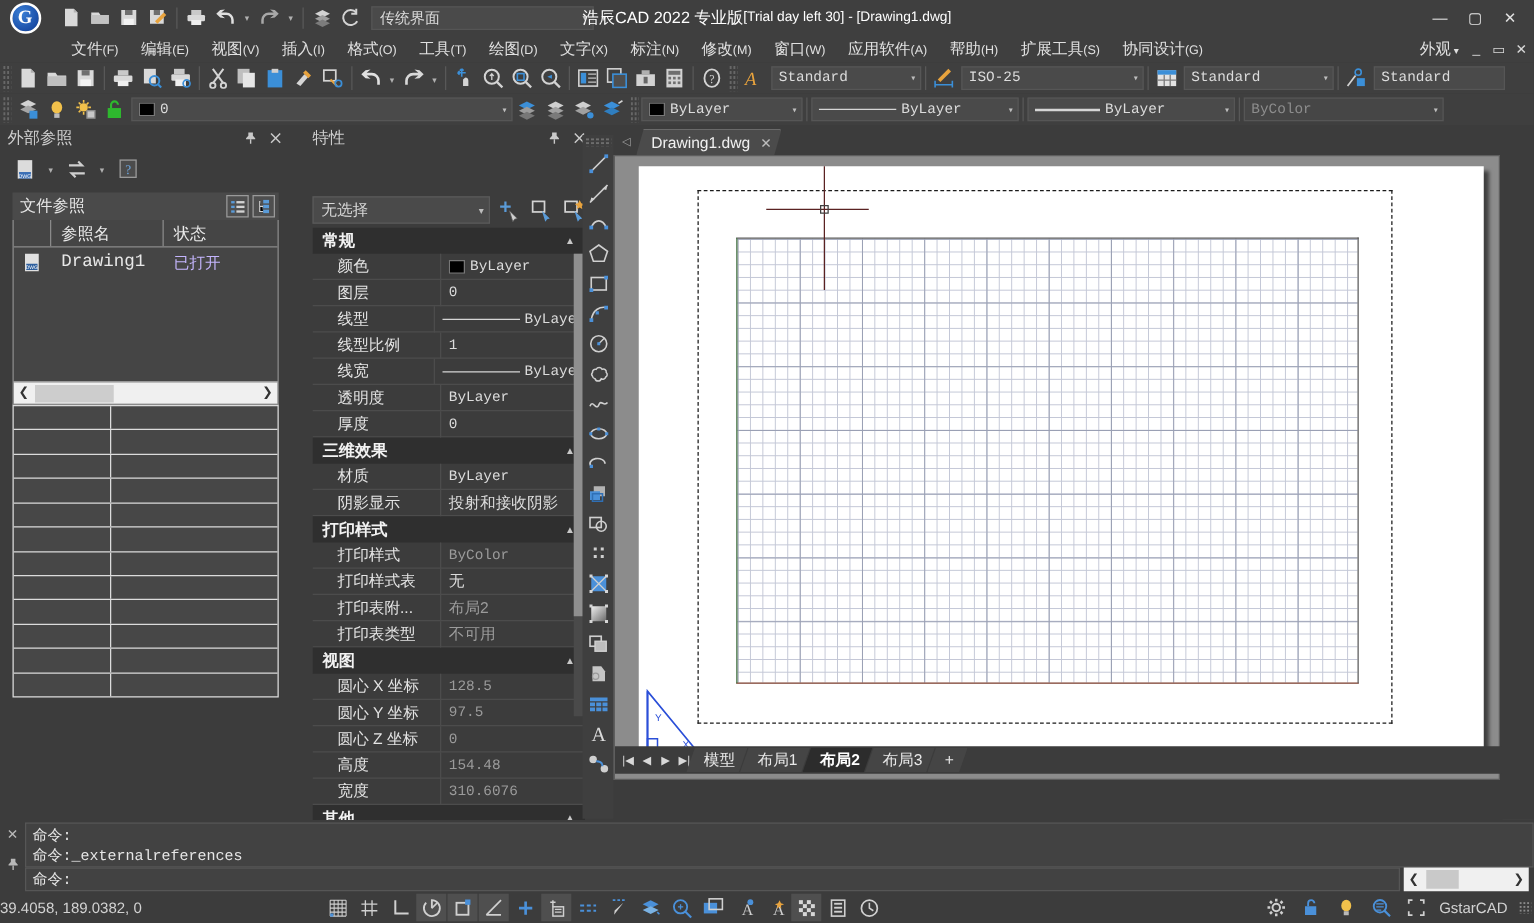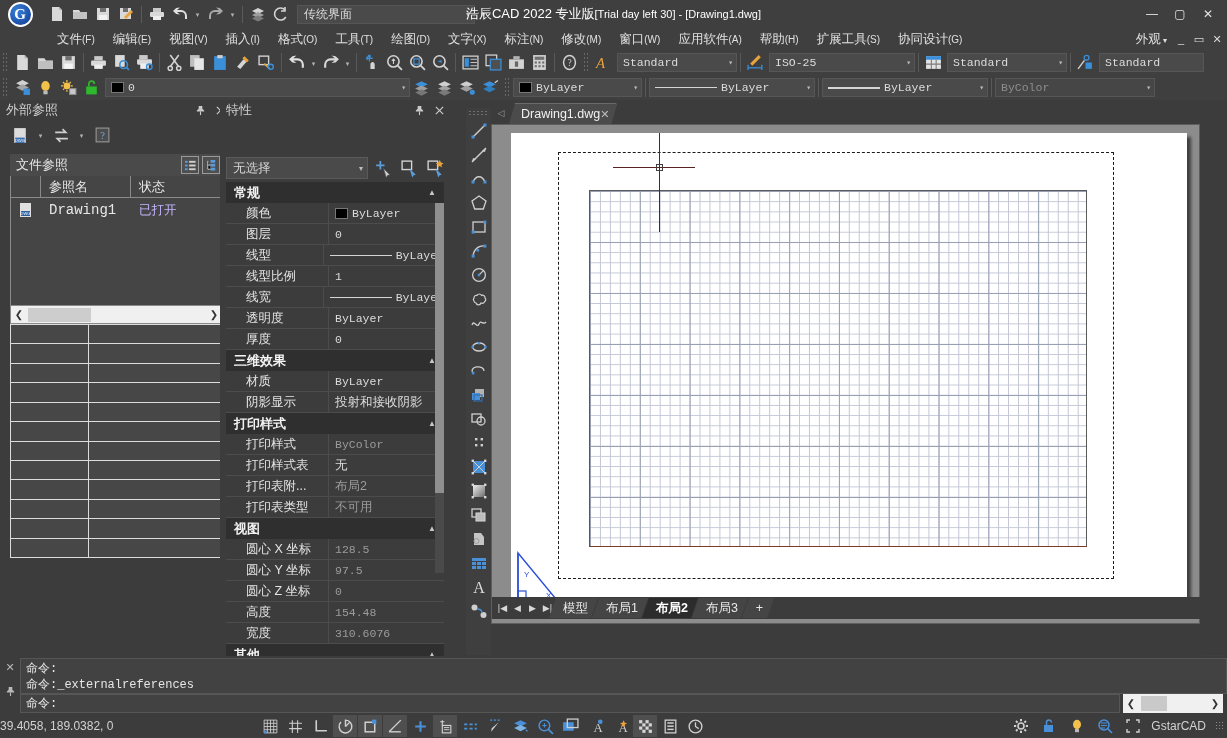--- a/index.html
+++ b/index.html
@@ -116,21 +116,21 @@
   .hs-arrow{width:16px;height:16px;display:flex;align-items:center;justify-content:center;color:#333;font-size:10px;}
   .hs-thumb{position:absolute;left:17px;top:2px;width:63px;height:14px;background:#cdcdcd;}
   #detail-sect{ margin-top:10px; }
   .dtable{ margin:0 8px 0 10px;border:1px solid #dcdcdc;background:#474747;height:234px;display:flex;flex-direction:column;}
   .dt-row{flex:1;display:flex;border-bottom:1px solid #dcdcdc;}
   .dt-row:last-child{border-bottom:none;}
   .dt-a{width:78px;border-right:1px solid #dcdcdc;}
   .dt-b{flex:1;}
 
   
-  #prop-panel{ left:220px; top:100px; width:230px; height:548px; background:#3c3c3c;}
+  #prop-panel{ left:244px; top:100px; width:230px; height:548px; background:#3c3c3c;}
   .prop-top{ height:28px;display:flex;align-items:center;padding:0 4px 0 6px;gap:4px;margin-top:34px;}
   .prop-sel{
     flex:1;height:22px;background:#4a4a4a;border:1px solid #5a5a5a;color:#d6d6d6;
     display:flex;align-items:center;justify-content:space-between;padding:0 4px 0 6px;font-size:12.5px;
   }
   .prop-ic{width:22px;height:22px;display:flex;align-items:center;justify-content:center;}
   .prop-body{ position:relative; margin:0 6px 0 6px; background:#3c3c3c; height:510px; overflow:hidden;}
   .pgroup{ height:21px;background:#2f2f2f;display:flex;align-items:center;justify-content:space-between;padding:0 8px 0 8px;}
   .pgroup .gt{ color:#f2f2f2;font-size:13px;font-weight:bold;}
   .pgroup .gc{ color:#c8c8c8;font-size:8px;}
@@ -147,21 +147,21 @@
   .prow .pv.dim{color:#9b9b9b;}
   .prop-scroll{position:absolute;right:0;top:21px;width:9px;height:370px;background:#4a4a4a;}
   .prop-scroll .th{position:absolute;left:0;top:0;width:9px;height:290px;background:#8f8f8f;}
 
   
   #doc-area{ position:absolute; left:491px; top:100px; width:736px; height:555px; background:#3c3c3c;}
   .doctabs{ height:24px;display:flex;align-items:flex-end;padding-left:2px;}
   .dt-arrow{width:16px;height:22px;display:flex;align-items:center;justify-content:center;color:#9d9d9d;font-size:9px;}
   .dtab{
     height:21px;background:#4b4b4b;border-top:1px solid #6a6a6a;
-    display:flex;align-items:center;padding:0 8px 0 12px;color:#f0f0f0;font-size:12.5px;
+    display:flex;align-items:center;gap:8px;padding:0 8px 0 12px;color:#f0f0f0;font-size:12.5px;
     border-top-left-radius:2px;border-top-right-radius:2px;
     clip-path:polygon(6px 0,100% 0,calc(100% - 6px) 100%,0 100%);
   }
   .dtab .x{color:#bdbdbd;font-size:11px;}
   .canvas-wrap{
     position:absolute;left:0;top:24px;width:709px;height:500px;background:#8c8c8c;
     border:1px solid #5e5e5e;
   }
   .paper{
     position:absolute;left:19px;top:8px;width:676px;height:474px;background:#ffffff;

